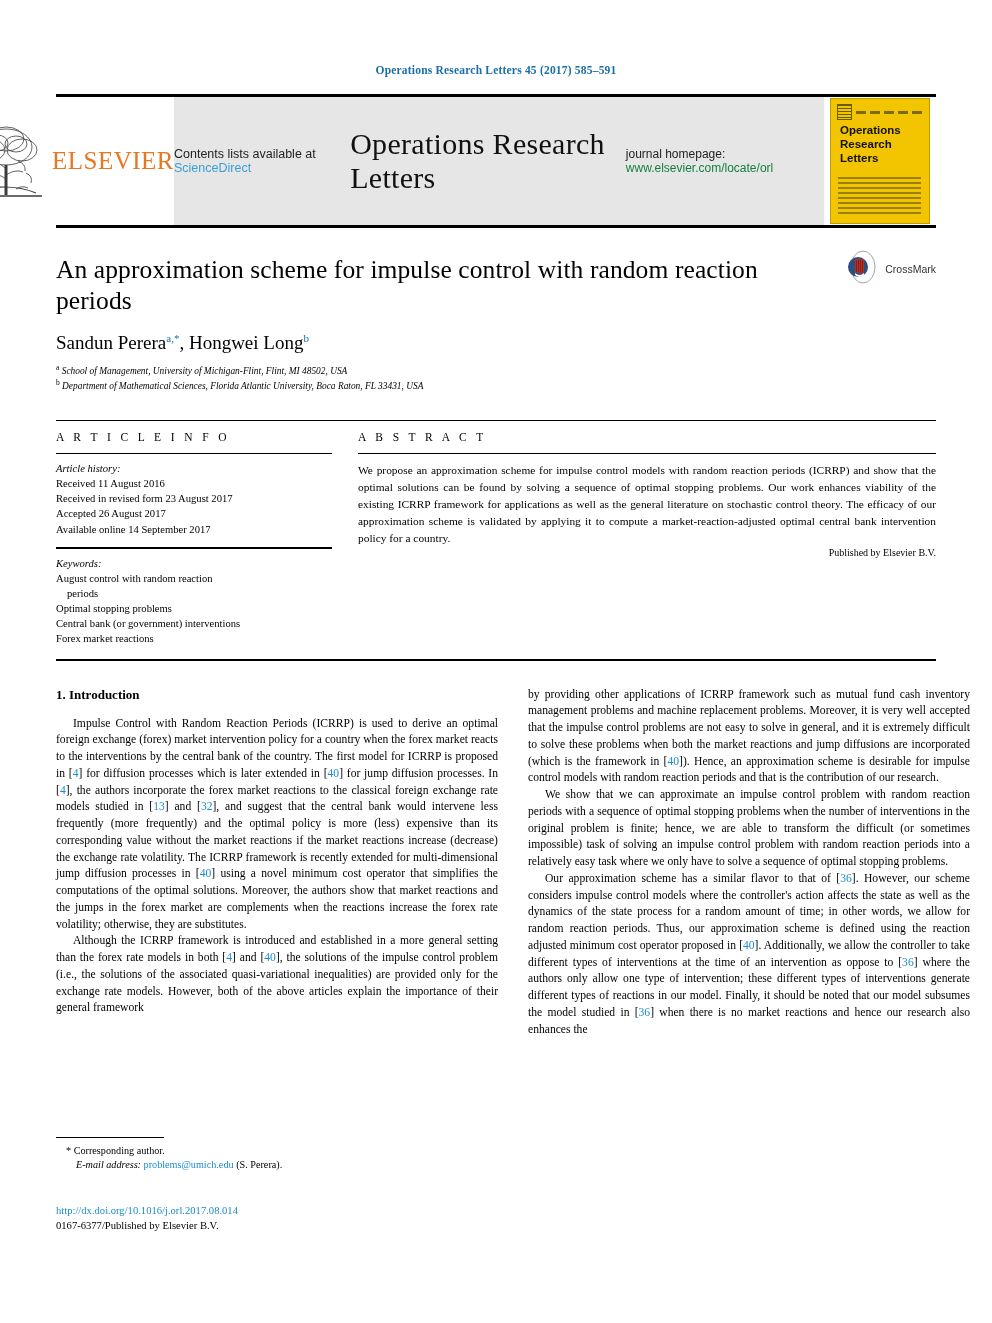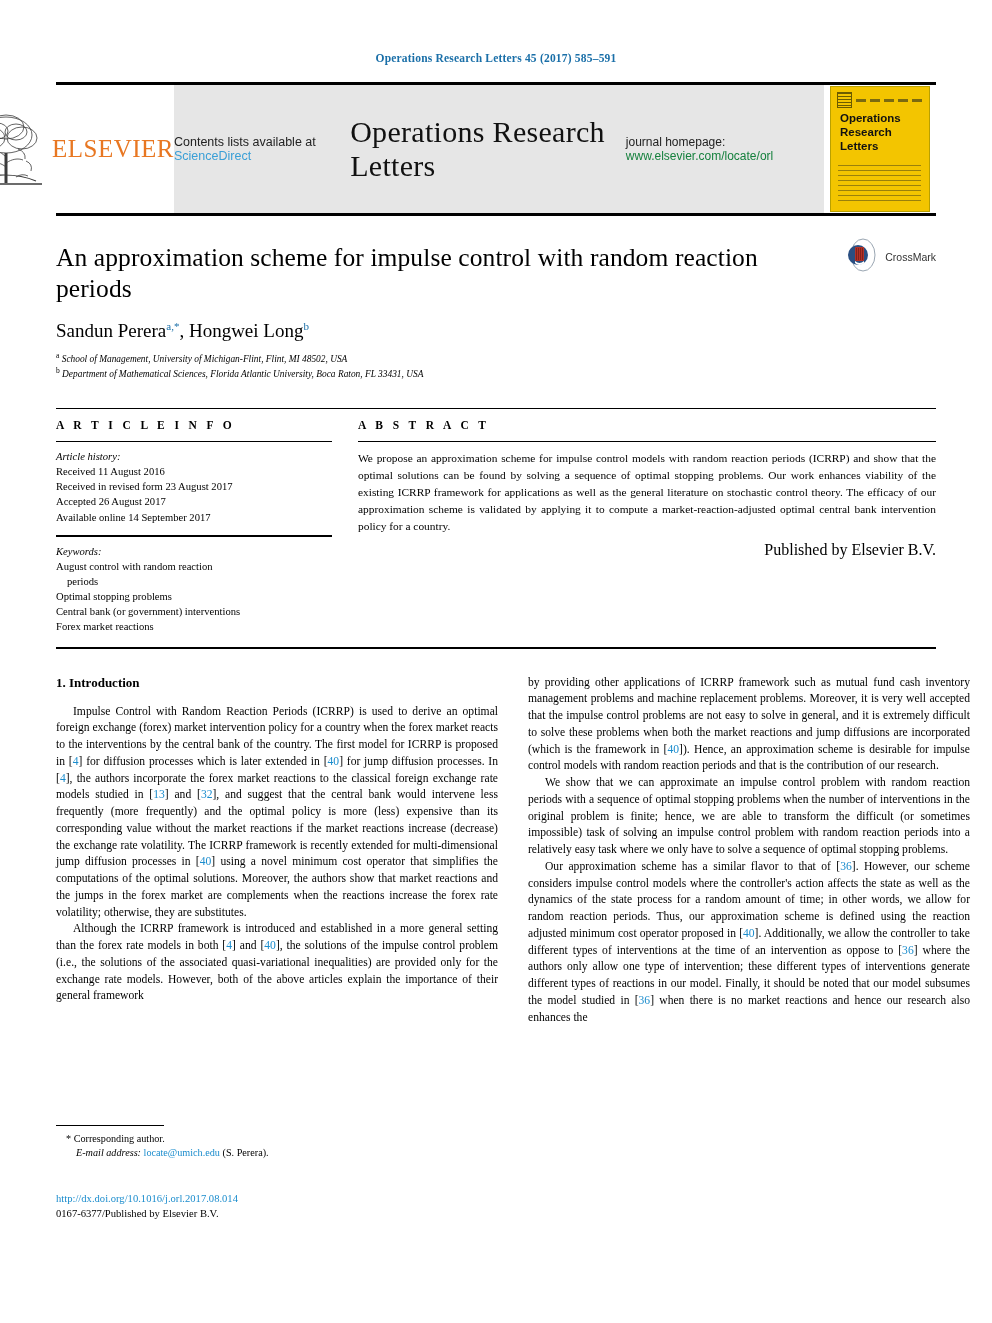--- a/index.html
+++ b/index.html
@@ -12,21 +12,21 @@
     background: #ffffff;
     font-family: "Liberation Serif", serif;
     color: #000000;
     overflow: hidden;
   }
   .page {
     position: relative;
     width: 992px;
     height: 1323px;
     box-sizing: border-box;
-    padding: 0 56px;
+    padding: 12px 56px;
   }
 
   
   .running-head {
     text-align: center;
     color: #1a6fa8;
     font-size: 11.5px;
     font-weight: bold;
     letter-spacing: 0.2px;
     padding-top: 52px;
@@ -179,21 +179,21 @@
     margin-top: 26px;
     border-top: 1.5px solid #000;
     display: flex;
     gap: 26px;
     padding-top: 10px;
   }
   .col-info { width: 276px; flex: 0 0 276px; }
   .col-abstract { flex: 1 1 auto; }
   .sec-head {
     font-family: "Liberation Serif", serif;
-    font-weight: bold;
+    font-weight: normal;
     font-size: 11.5px;
     letter-spacing: 3.4px;
   }
   .rule-thin { border-top: 1px solid #000; margin-top: 10px; }
   .rule-thick { border-top: 2px solid #000; margin-top: 10px; }
   .hist {
     margin-top: 7px;
     font-size: 10.6px;
     line-height: 1.43;
   }
@@ -205,22 +205,22 @@
   }
   .kw .it { font-style: italic; }
   .kw .cont { padding-left: 11px; display:block; }
   .abstract-body {
     margin-top: 8px;
     font-size: 11.4px;
     line-height: 1.48;
     text-align: justify;
   }
   .abstract-pub {
-    margin-top: 7px;
-    font-size: 16px;
+    margin-top: 1px;
+    font-size: 10px;
     text-align: right;
   }
   .info-bottom-rule { border-top: 2px solid #000; margin-top: 12px; }
 
   
   .body-cols {
     margin-top: 26px;
     display: flex;
     gap: 30px;
   }
@@ -394,21 +394,21 @@
         Impulse Control with Random Reaction Periods (ICRRP) is used to derive an optimal foreign exchange (forex) market intervention policy for a country when the forex market reacts to the interventions by the central bank of the country. The first model for ICRRP is proposed in [<span class="ref">4</span>] for diffusion processes which is later extended in [<span class="ref">40</span>] for jump diffusion processes. In [<span class="ref">4</span>], the authors incorporate the forex market reactions to the classical foreign exchange rate models studied in [<span class="ref">13</span>] and [<span class="ref">32</span>], and suggest that the central bank would intervene less frequently (more frequently) and the optimal policy is more (less) expensive than its corresponding value without the market reactions if the market reactions increase (decrease) the exchange rate volatility. The ICRRP framework is recently extended for multi-dimensional jump diffusion processes in [<span class="ref">40</span>] using a novel minimum cost operator that simplifies the computations of the optimal solutions. Moreover, the authors show that market reactions and the jumps in the forex market are complements when the reactions increase the forex rate volatility; otherwise, they are substitutes.
       </p>
       <p class="para">
         Although the ICRRP framework is introduced and established in a more general setting than the forex rate models in both [<span class="ref">4</span>] and [<span class="ref">40</span>], the solutions of the impulse control problem (i.e., the solutions of the associated quasi-variational inequalities) are provided only for the exchange rate models. However, both of the above articles explain the importance of their general framework
       </p>
 
       <div class="footnote-wrap">
         <div class="fn-rule"></div>
         <div class="footnote">
           <div><span>*</span> <span>Corresponding author.</span></div>
-          <div style="padding-left:10px"><span class="it">E-mail address:</span> <span class="mail">locate@umich.edu</span> <span>(S. Perera).</span></div>
+          <div style="padding-left:10px"><span class="it">E-mail address:</span> <span class="mail">problems@umich.edu</span> <span>(S. Perera).</span></div>
         </div>
       </div>
 
       <div class="doi-block">
         <span class="doi">http://dx.doi.org/10.1016/j.orl.2017.08.014</span>
         <span>0167-6377/Published by Elsevier B.V.</span>
       </div>
     </div>
 
     <div class="bcol">

